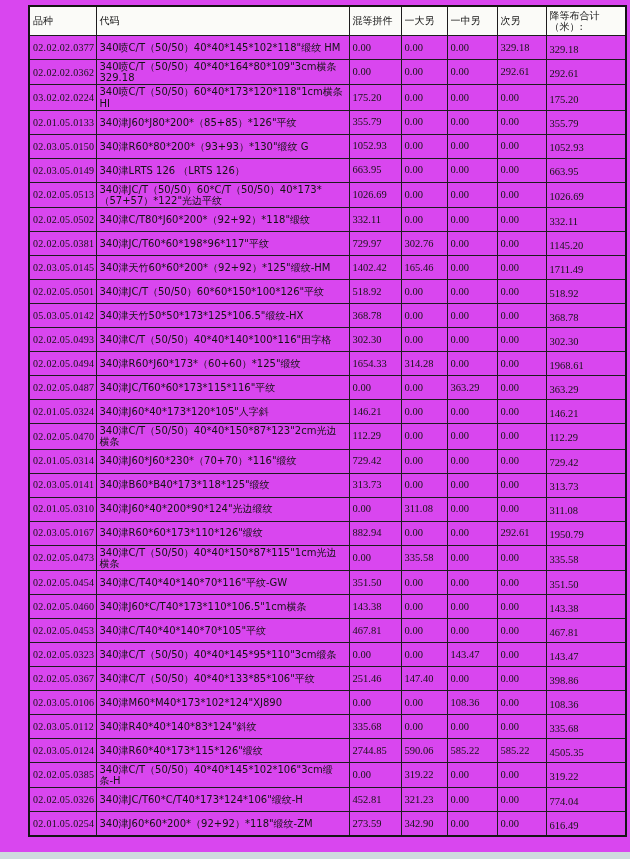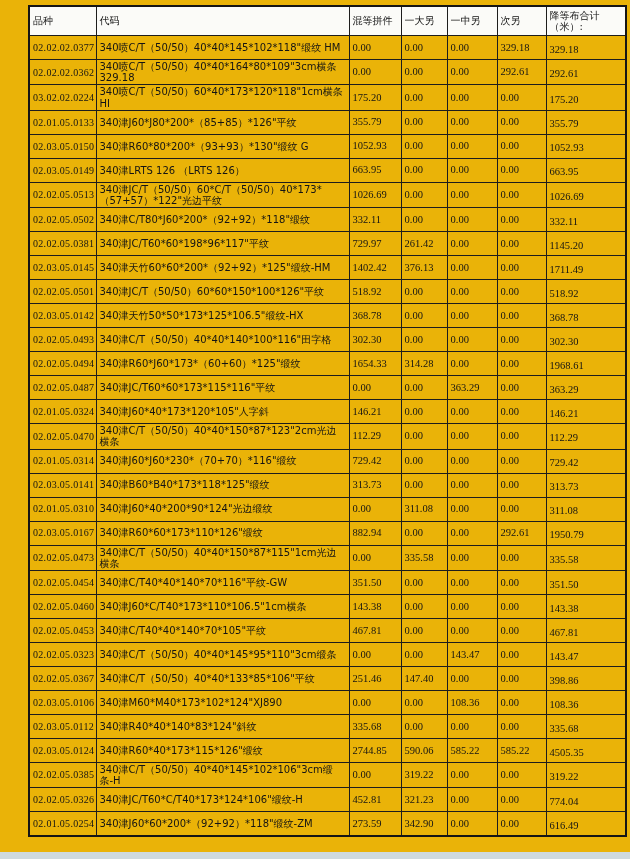--- a/index.html
+++ b/index.html
@@ -1,19 +1,19 @@
 <!DOCTYPE html>
 <html><head>
 <meta charset="utf-8">
 <style>
   html,body{margin:0;padding:0;background:#e9ebea;}
   .page{
     position:relative;
     width:630px;height:859px;
-    background:#eab308;
+    background:#d946ef;
     box-sizing:border-box;
     padding:5px 0 0 28px;
     font-family:"DejaVu Sans",sans-serif;
     color:#161616;
     overflow:hidden;
   }
   table.grade-table{
     border-collapse:collapse;
     table-layout:fixed;
     width:597px;
@@ -159,45 +159,45 @@
           <td class="cell-num">332.11</td>
           <td class="cell-num">0.00</td>
           <td class="cell-num">0.00</td>
           <td class="cell-num">0.00</td>
           <td class="cell-num cell-total">332.11</td>
         </tr>
         <tr>
           <td class="cell-code">02.02.05.0381</td>
           <td class="cell-desc">340津JC/T60*60*198*96*117"平纹</td>
           <td class="cell-num">729.97</td>
-          <td class="cell-num">261.42</td>
+          <td class="cell-num">302.76</td>
           <td class="cell-num">0.00</td>
           <td class="cell-num">0.00</td>
           <td class="cell-num cell-total">1145.20</td>
         </tr>
         <tr>
           <td class="cell-code">02.03.05.0145</td>
           <td class="cell-desc">340津天竹60*60*200*（92+92）*125"缎纹-HM</td>
           <td class="cell-num">1402.42</td>
-          <td class="cell-num">376.13</td>
+          <td class="cell-num">165.46</td>
           <td class="cell-num">0.00</td>
           <td class="cell-num">0.00</td>
           <td class="cell-num cell-total">1711.49</td>
         </tr>
         <tr>
           <td class="cell-code">02.02.05.0501</td>
           <td class="cell-desc">340津JC/T（50/50）60*60*150*100*126"平纹</td>
           <td class="cell-num">518.92</td>
           <td class="cell-num">0.00</td>
           <td class="cell-num">0.00</td>
           <td class="cell-num">0.00</td>
           <td class="cell-num cell-total">518.92</td>
         </tr>
         <tr>
-          <td class="cell-code">02.03.05.0142</td>
+          <td class="cell-code">05.03.05.0142</td>
           <td class="cell-desc">340津天竹50*50*173*125*106.5"缎纹-HX</td>
           <td class="cell-num">368.78</td>
           <td class="cell-num">0.00</td>
           <td class="cell-num">0.00</td>
           <td class="cell-num">0.00</td>
           <td class="cell-num cell-total">368.78</td>
         </tr>
         <tr>
           <td class="cell-code">02.02.05.0493</td>
           <td class="cell-desc">340津C/T（50/50）40*40*140*100*116"田字格</td>

